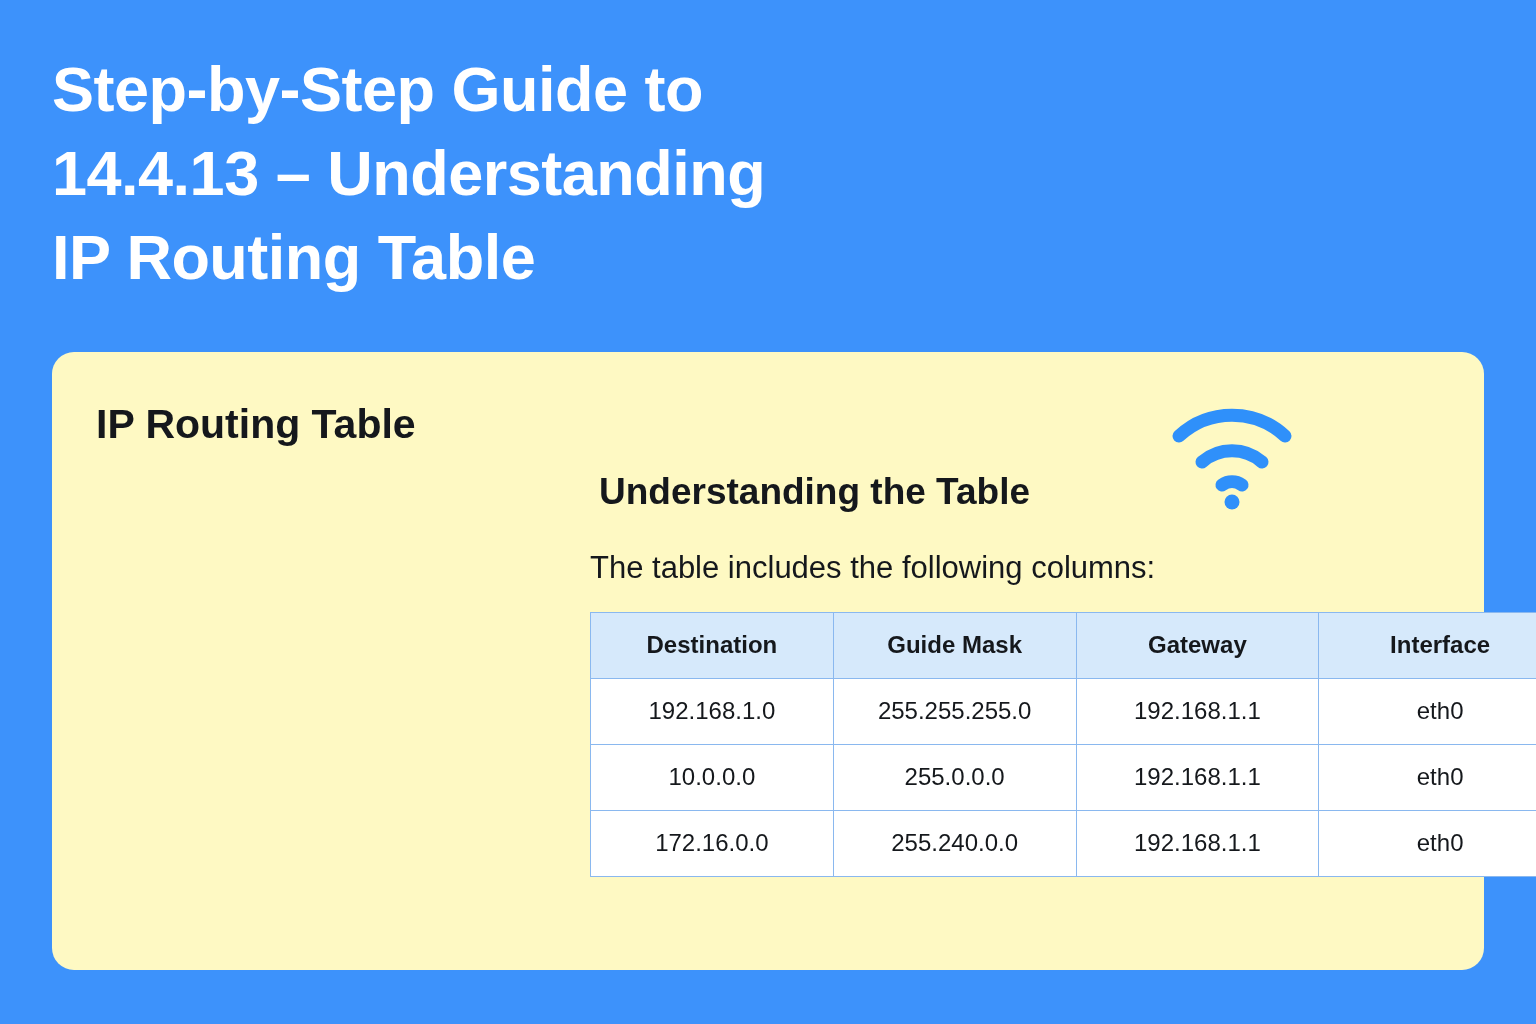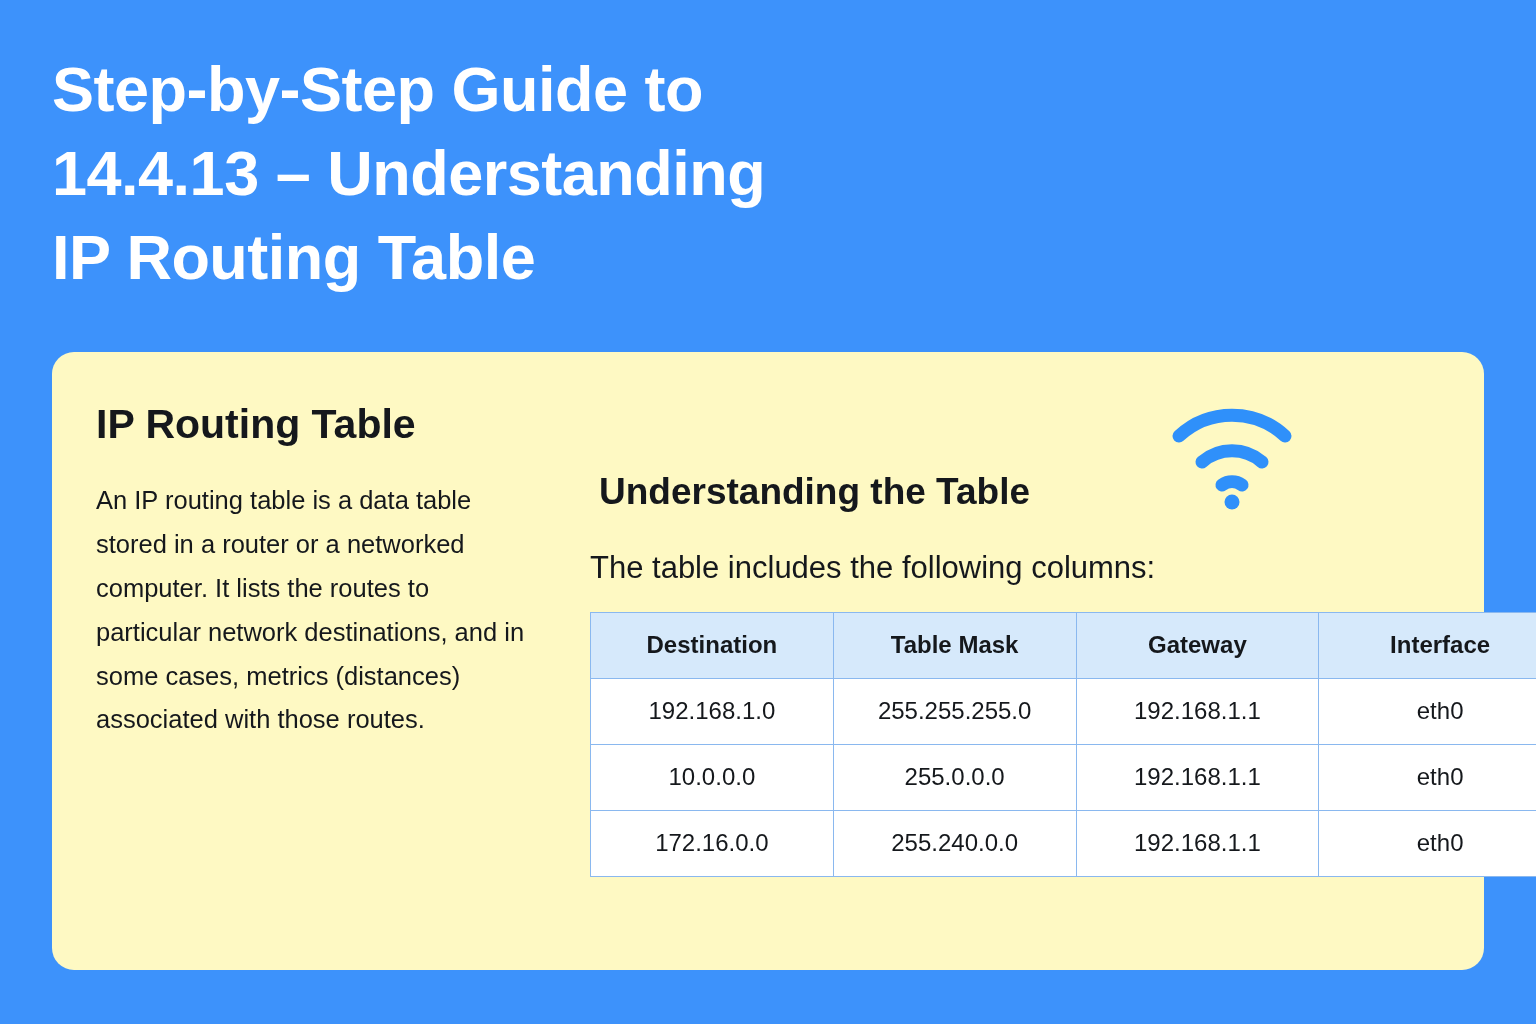--- a/index.html
+++ b/index.html
@@ -122,21 +122,20 @@
   <div class="hero-title">
     <span class="line">Step-by-Step Guide to</span>
     <span class="line">14.4.13 – Understanding</span>
     <span class="line">IP Routing Table</span>
   </div>
 
   <div class="card">
 
     <div class="left-col">
       <h2 class="left-title">IP Routing Table</h2>
-      <p class="left-body">An IP routing table is a data table stored in a router or a networked computer. It lists the routes to particular network destinations, and in some cases, metrics (distances) associated with those routes.</p>
     </div>
 
     <div class="wifi-icon">
       <svg viewBox="0 0 130 120" width="130" height="120" aria-hidden="true">
         <g fill="none" stroke="#2f90fa" stroke-width="13" stroke-linecap="round">
           <path d="M12 44 A 78 78 0 0 1 118 44"></path>
           <path d="M35 70 A 46 46 0 0 1 95 70"></path>
           <path d="M55 93 A 17 17 0 0 1 75 93"></path>
         </g>
         <circle cx="65" cy="110" r="7.5" fill="#2f90fa"></circle>
@@ -144,21 +143,21 @@
     </div>
 
     <div class="right-col">
       <h2 class="right-title">Understanding the Table</h2>
       <p class="right-sub">The table includes the following columns:</p>
 
       <table class="routing">
         <thead>
           <tr>
             <th>Destination</th>
-            <th>Table Mask</th>
+            <th>Guide Mask</th>
             <th>Gateway</th>
             <th>Interface</th>
           </tr>
         </thead>
         <tbody>
           <tr>
             <td>192.168.1.0</td>
             <td>255.255.255.0</td>
             <td>192.168.1.1</td>
             <td>eth0</td>

